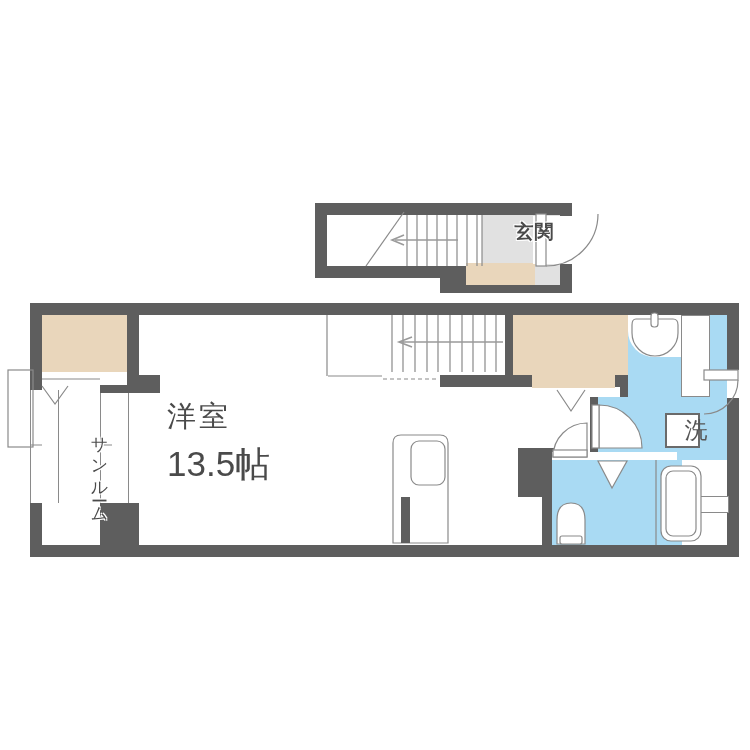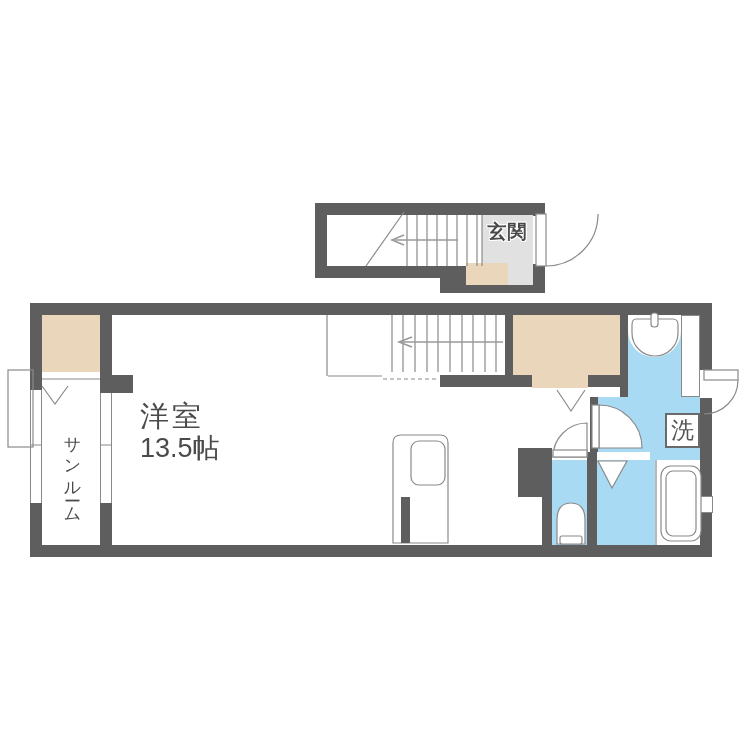--- a/index.html
+++ b/index.html
@@ -1,31 +1,31 @@
 <!DOCTYPE html>
 <html style="--wall: #5e5e5e; --closet: #e9d6bb; --genkan: #e1e1e1; --wet: #a9daf3; --line: #8a8a8a; --text: #4a4a4a;"><head>
 <meta charset="utf-8">
 <style>
   html,body{margin:0;padding:0;background:#ffffff;}
   .canvas{position:relative;width:750px;height:750px;background:#fff;overflow:hidden;
           font-family:"Liberation Sans","DejaVu Sans",sans-serif;}
-  .abs{position:absolute;}
+  .abs{position:absolute;padding-left:27px;}
   .wall{background:var(--wall);}
   .white{background:#ffffff;}
   .genkan{background:var(--genkan);}
   .beige{background:var(--closet);}
   .blue{background:var(--wet);}
   .win{background:#fff;border-left:1px solid var(--line);border-right:1px solid var(--line);box-sizing:border-box;}
   .winbox{background:#fff;border:1px solid var(--line);box-sizing:border-box;}
   .cabinet{background:#fff;border:1px solid var(--line);box-sizing:border-box;}
   .label{color:var(--text);text-shadow:1px 1px 0 #fff,-1px -1px 0 #fff,1px -1px 0 #fff,-1px 1px 0 #fff;}
   .genkan-label{font-size:19px;font-weight:bold;text-align:center;letter-spacing:1px;}
   .room-label{text-align:left;line-height:1.15;}
   .room-label .rl1{font-size:29px;letter-spacing:3px;}
-  .room-label .rl2{font-size:27px;}
+  .room-label .rl2{font-size:35px;margin-top:11px;}
   .sun-label{writing-mode:vertical-rl;text-orientation:upright;font-size:17px;letter-spacing:3px;text-align:center;}
   .wash-box{background:#fff;border:2px solid #6a6a6a;box-sizing:border-box;
             display:flex;align-items:center;justify-content:center;font-size:23px;color:#555;}
   svg{position:absolute;left:0;top:0;pointer-events:none;}
   .ln{stroke:var(--line);fill:none;stroke-width:1.2;}
   .lnw{stroke:var(--line);fill:#fff;stroke-width:1.2;}
   .arrow{stroke:#9a9a9a;fill:none;stroke-width:1.6;}
   .dash{stroke:var(--line);fill:none;stroke-width:1.2;stroke-dasharray:4 3;}
   .fixfill{fill:var(--wall);stroke:none;}
 </style>

